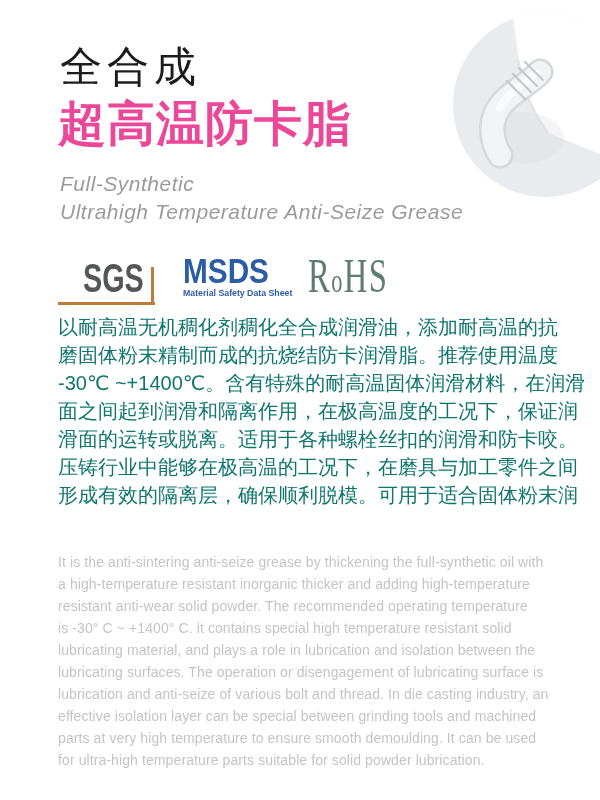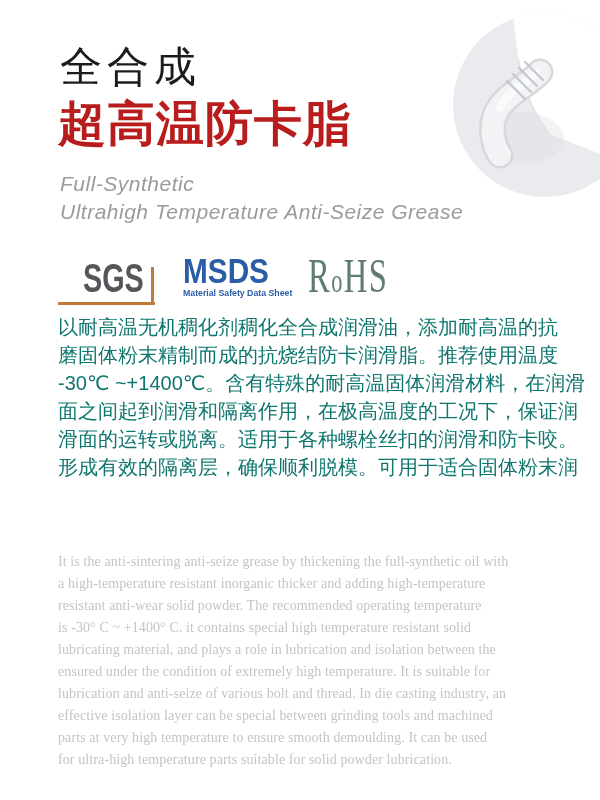--- a/index.html
+++ b/index.html
@@ -11,21 +11,21 @@
   
   .product-photo{position:absolute;left:430px;top:0;}
   
   .title-cn{
     position:absolute;left:60px;top:42px;margin:0;
     font-size:42px;line-height:50px;font-weight:500;color:#1c1c1e;
     letter-spacing:5px;white-space:nowrap;
   }
   .title-accent{
     position:absolute;left:58px;top:96px;margin:0;
-    font-size:48px;line-height:56px;font-weight:800;color:#b91c1c;
+    font-size:48px;line-height:56px;font-weight:800;color:#ec4899;
     letter-spacing:1px;white-space:nowrap;
   }
   .subtitle{
     position:absolute;left:60px;top:170px;
     font-size:21px;line-height:28px;font-style:italic;color:#9b9b9b;
     letter-spacing:.5px;white-space:nowrap;
   }
   
   .cert-row{position:absolute;left:0;top:0;}
   .sgs{position:absolute;left:58px;top:258px;width:100px;height:48px;text-align:right;}
@@ -55,21 +55,21 @@
   
   .desc-cn{
     position:absolute;left:58px;top:313px;
     font-size:20px;line-height:28px;font-weight:500;color:#0f766e;
     letter-spacing:0;white-space:nowrap;
   }
   
   .desc-en{
     position:absolute;left:58px;top:551px;
     font-size:14px;line-height:22px;font-weight:400;color:#c4c4c4;
-    letter-spacing:.1px;white-space:nowrap;font-family:Liberation Serif, serif;
+    letter-spacing:.1px;white-space:nowrap;
   }
 </style>
 </head>
 <body>
 
 <div class="page">
 
   <svg class="product-photo" width="170" height="210" viewBox="0 0 170 210" aria-hidden="true">
     <defs>
       <clipPath id="circ">
@@ -118,29 +118,30 @@
     </div>
     <div class="rohs"><span class="rohs-big">R</span><span class="rohs-small">o</span><span class="rohs-big">HS</span></div>
   </div>
 
   <div class="desc-cn">
     <div>以耐高温无机稠化剂稠化全合成润滑油，添加耐高温的抗</div>
     <div>磨固体粉末精制而成的抗烧结防卡润滑脂。推荐使用温度</div>
     <div>-30℃ ~+1400℃。含有特殊的耐高温固体润滑材料，在润滑</div>
     <div>面之间起到润滑和隔离作用，在极高温度的工况下，保证润</div>
     <div>滑面的运转或脱离。适用于各种螺栓丝扣的润滑和防卡咬。</div>
+    <div>压铸行业中能够在极高温的工况下，在磨具与加工零件之间</div>
     <div>形成有效的隔离层，确保顺利脱模。可用于适合固体粉末润</div>
   </div>
 
   <div class="desc-en">
     <div>It is the anti-sintering anti-seize grease by thickening the full-synthetic oil with</div>
     <div>a high-temperature resistant inorganic thicker and adding high-temperature</div>
     <div>resistant anti-wear solid powder. The recommended operating temperature</div>
     <div>is -30° C ~ +1400° C. it contains special high temperature resistant solid</div>
     <div>lubricating material, and plays a role in lubrication and isolation between the</div>
-    <div>ensured under the condition of extremely high temperature. It is suitable for</div>
+    <div>lubricating surfaces. The operation or disengagement of lubricating surface is</div>
     <div>lubrication and anti-seize of various bolt and thread. In die casting industry, an</div>
     <div>effective isolation layer can be special between grinding tools and machined</div>
     <div>parts at very high temperature to ensure smooth demoulding. It can be used</div>
     <div>for ultra-high temperature parts suitable for solid powder lubrication.</div>
   </div>
 
 </div>
 
 </body></html>

